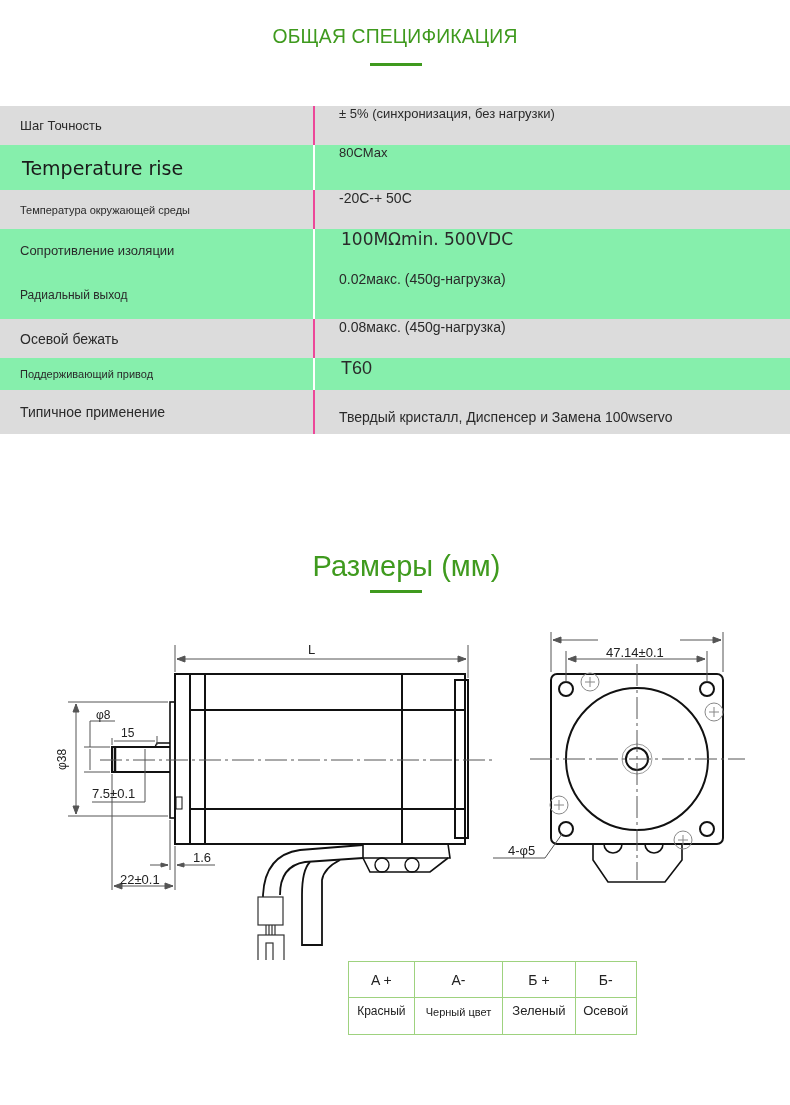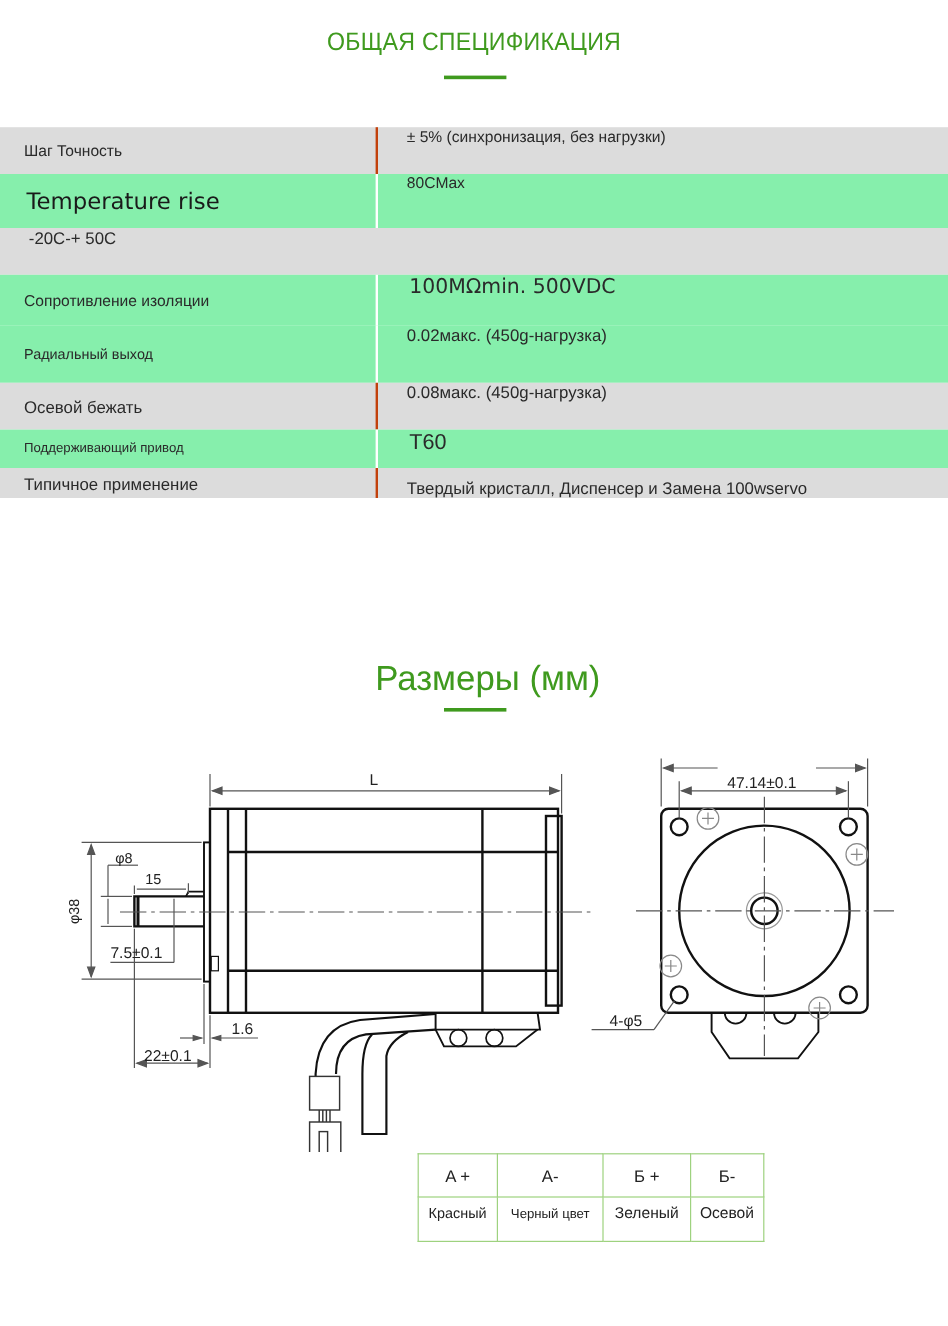--- a/index.html
+++ b/index.html
@@ -15,21 +15,21 @@
   .title-bar {
     position: absolute; height: 3px; background: #3f9a1e;
   }
   .bar-1 { left: 370px; top: 63px; width: 52px; }
   .bar-2 { left: 370px; top: 590px; width: 52px; }
 
   .spec-table { position: absolute; left: 0; top: 106px; width: 790px; }
   .spec-row { position: relative; width: 790px; display: flex; }
   .spec-row.grey { background: #dcdcdc; }
   .spec-row.white { background: #86efac; }
-  .spec-row .cell-label { width: 315px; border-right: 2px solid #c2410c; padding-left: 20px; display: flex; align-items: center; }
+  .spec-row .cell-label { width: 315px; border-right: 2px solid #ec4899; padding-left: 20px; display: flex; align-items: center; }
   .spec-row.white .cell-label { border-right-color: #ffffff; }
   .spec-row .cell-value { flex: 1; padding-left: 24px; display: flex; align-items: flex-start; }
   .spec-row .txt { color: #2a2a2a; }
 
   .drawing { position: absolute; left: 0; top: 610px; width: 790px; height: 350px; }
 
   .wire-table {
     position: absolute; left: 348px; top: 961px; width: 289px; height: 73px;
     border-collapse: collapse;
   }
@@ -58,20 +58,23 @@
   </div>
   <div class="spec-row white" style="height:45px">
     <div class="cell-label">
         <span class="txt" style="font-size:19px;font-family:'DejaVu Sans',sans-serif;padding-left:2px;color:#1a1a1a">Temperature rise</span>
       </div>
     <div class="cell-value">
         <span class="txt" style="font-size:13px">80CMax</span>
       </div>
   </div>
   <div class="spec-row grey" style="height:39px">
+    <div class="cell-label">
+        <span class="txt" style="font-size:11px">Температура окружающей среды</span>
+      </div>
     <div class="cell-value">
         <span class="txt" style="font-size:14px">-20C-+ 50C</span>
       </div>
   </div>
   <div class="spec-row white" style="height:42px">
     <div class="cell-label">
         <span class="txt" style="font-size:13px">Сопротивление изоляции</span>
       </div>
     <div class="cell-value">
         <span class="txt" style="font-size:17px;font-family:'DejaVu Sans',sans-serif;padding-left:2px">100MΩmin. 500VDC</span>
@@ -94,25 +97,25 @@
       </div>
   </div>
   <div class="spec-row white" style="height:32px">
     <div class="cell-label">
         <span class="txt" style="font-size:11px">Поддерживающий привод</span>
       </div>
     <div class="cell-value">
         <span class="txt" style="font-size:18px;padding-left:2px">T60</span>
       </div>
   </div>
-  <div class="spec-row grey" style="height:25px">
+  <div class="spec-row grey" style="height:44px">
     <div class="cell-label">
         <span class="txt" style="font-size:14px">Типичное применение</span>
       </div>
-    <div class="cell-value" style="align-items:flex-start;padding-top:9px">
+    <div class="cell-value" style="align-items:center;padding-top:9px">
         <span class="txt" style="font-size:14px">Твердый кристалл, Диспенсер и Замена 100wservo</span>
       </div>
   </div>
 </div>
 
 <div class="section-title title-2">Размеры (мм)</div>
 <div class="title-bar bar-2"></div>
 
 <svg class="drawing" viewBox="0 610 790 350" width="790" height="350" xmlns="http://www.w3.org/2000/svg" font-family="Liberation Sans, sans-serif">
   <g stroke="#111" fill="none" stroke-width="2">

